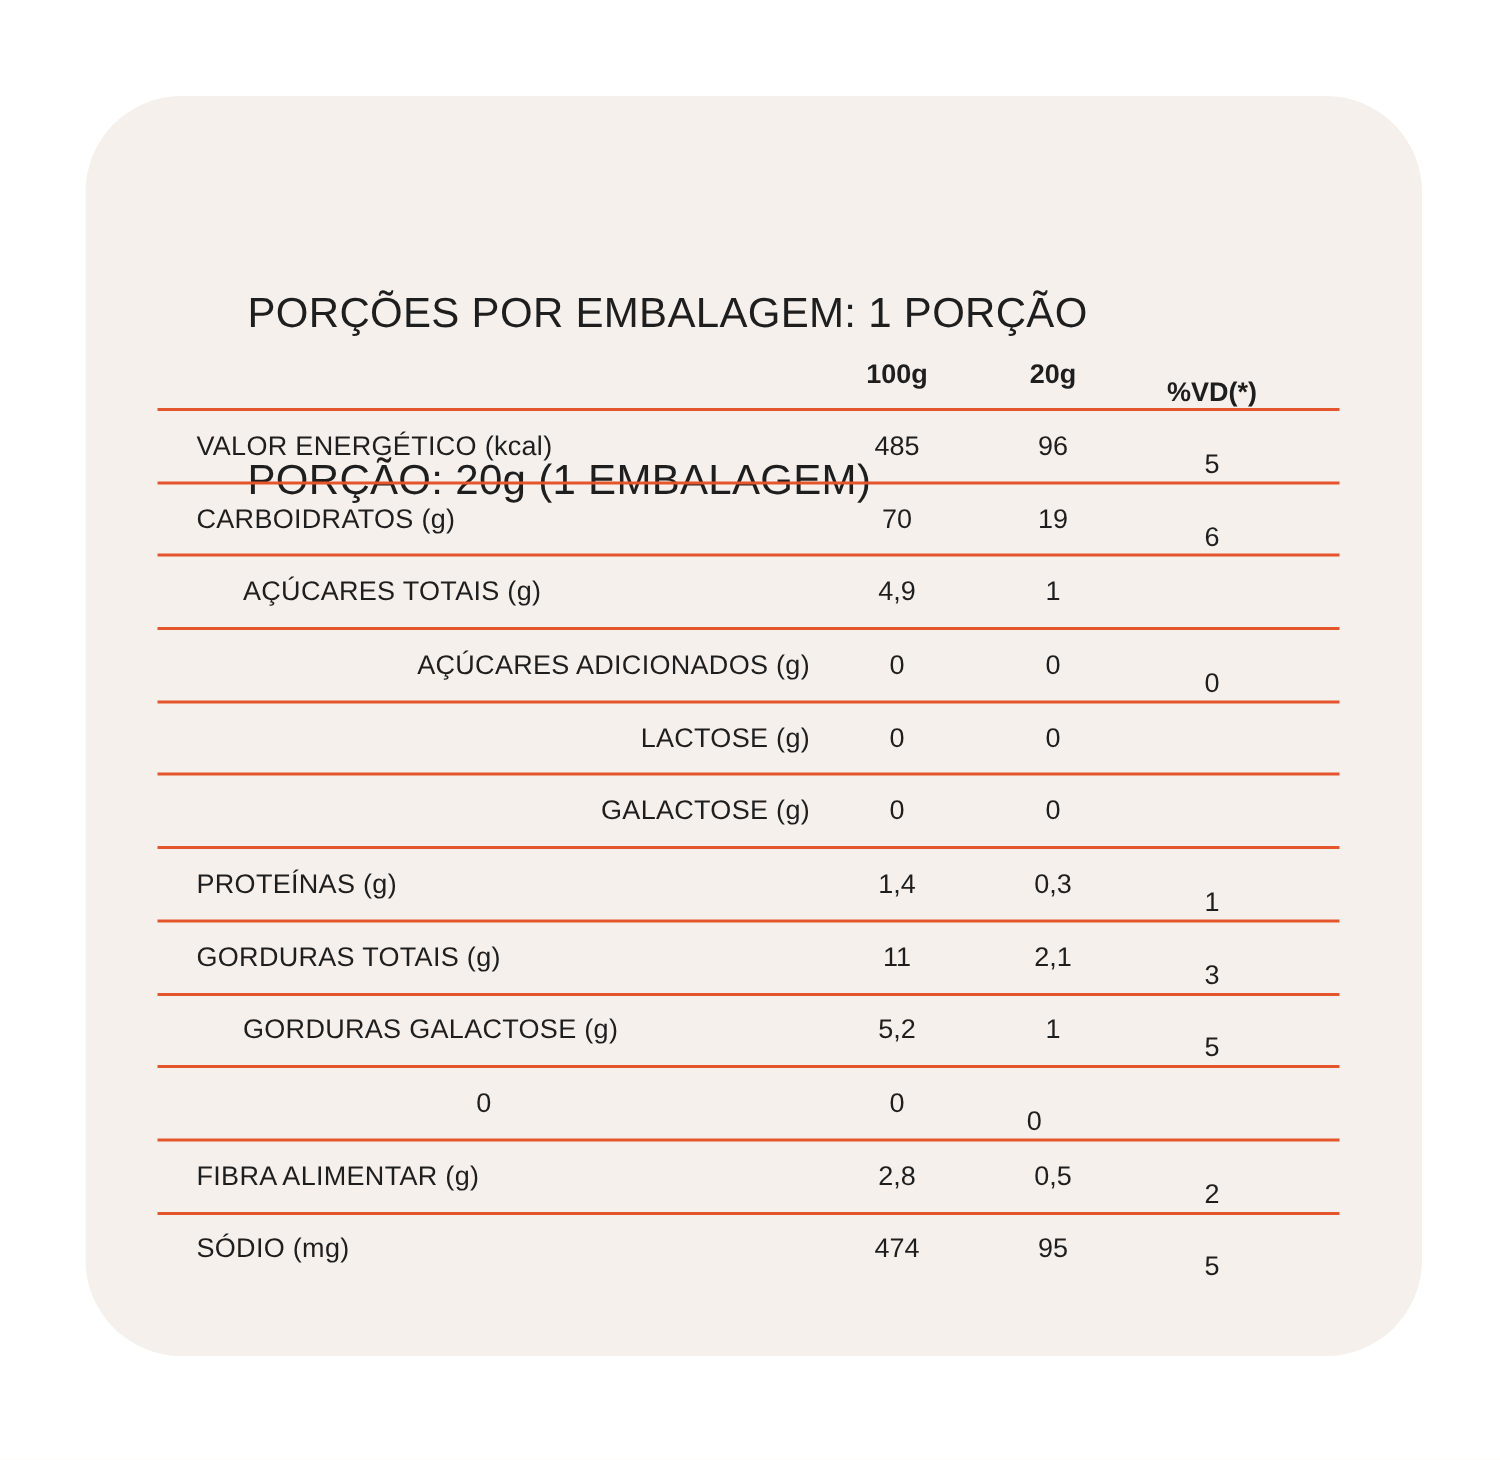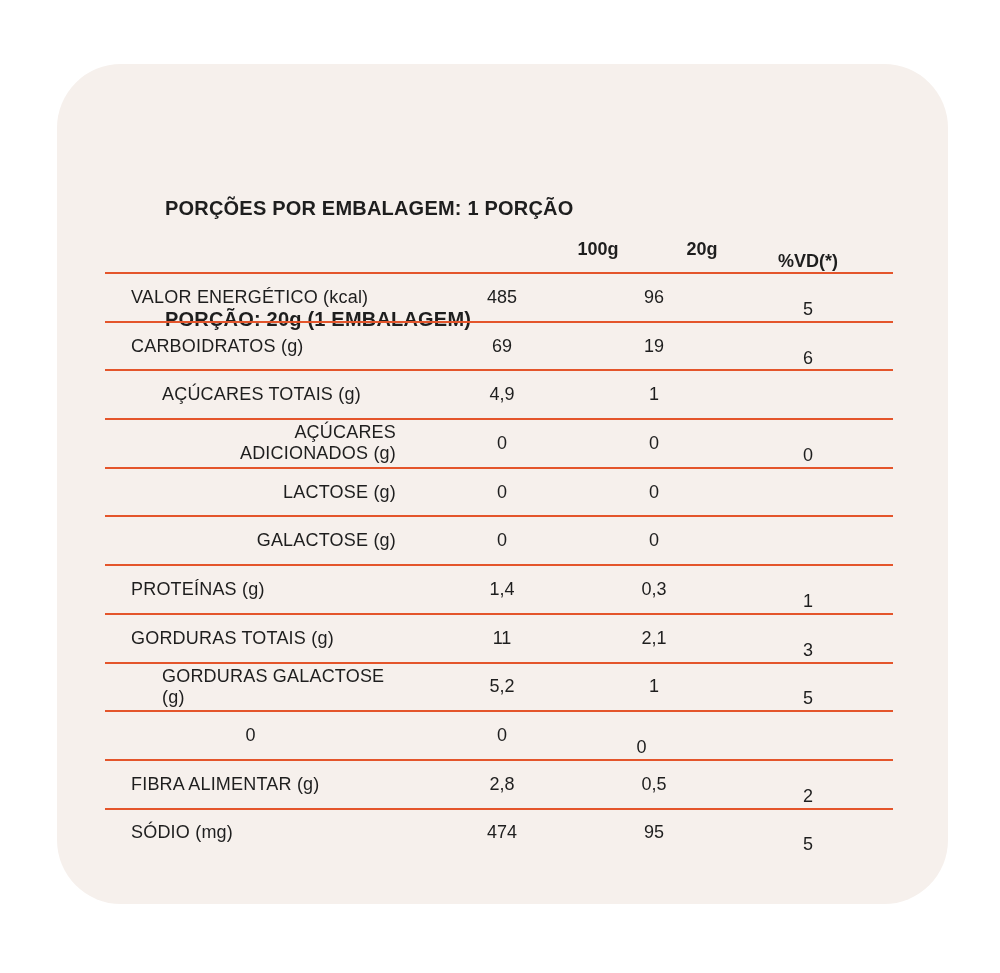--- a/index.html
+++ b/index.html
@@ -20,39 +20,39 @@
   .card {
     position: absolute;
     left: 57px; top: 64px;
     width: 891px; height: 840px;
     background: var(--card);
     border-radius: 64px;
   }
   .serving-info {
     position: absolute;
     left: 108px; top: 52px;
-    font-size: 20px;
-    font-weight: 700;
+    font-size: 28px;
+    font-weight: 400;
     letter-spacing: 0.2px;
     line-height: 37px;
     white-space: pre;
   }
   .table {
     position: absolute;
     left: 48px; top: 162px;
     width: 788px;
     font-size: 18px;
   }
   .t-head, .t-row {
     display: grid;
     grid-template-columns: 1fr 116px 92px 145px;
     align-items: center;
   }
   .t-head { height: 46px; font-weight: 600; }
-  .t-row { height: 48.7px; border-top: 2px solid var(--line); font-weight: 400; gap: 48px; }
+  .t-row { height: 48.7px; border-top: 2px solid var(--line); font-weight: 400; }
   .t-label { padding-left: 26px; text-align: left; letter-spacing: 0.2px; }
   .indent-1 .t-label { padding-left: 57px; }
   .indent-2 .t-label { padding-left: 84px; text-align: right; }
   .t-col { text-align: center; }
   .t-col:last-child { padding-right: 25px; margin-top: 24px; }
 </style>
 </head>
 <body>
 
 <div class="page">
@@ -72,21 +72,21 @@
       </div>
       <div id="rows">
           <div class="t-row indent-0">
             <div class="t-label">VALOR ENERGÉTICO (kcal)</div>
             <div class="t-col">485</div>
             <div class="t-col">96</div>
             <div class="t-col">5</div>
           </div>
           <div class="t-row indent-0">
             <div class="t-label">CARBOIDRATOS (g)</div>
-            <div class="t-col">69</div>
+            <div class="t-col">70</div>
             <div class="t-col">19</div>
             <div class="t-col">6</div>
           </div>
           <div class="t-row indent-1">
             <div class="t-label">AÇÚCARES TOTAIS (g)</div>
             <div class="t-col">4,9</div>
             <div class="t-col">1</div>
             <div class="t-col"></div>
           </div>
           <div class="t-row indent-2">

